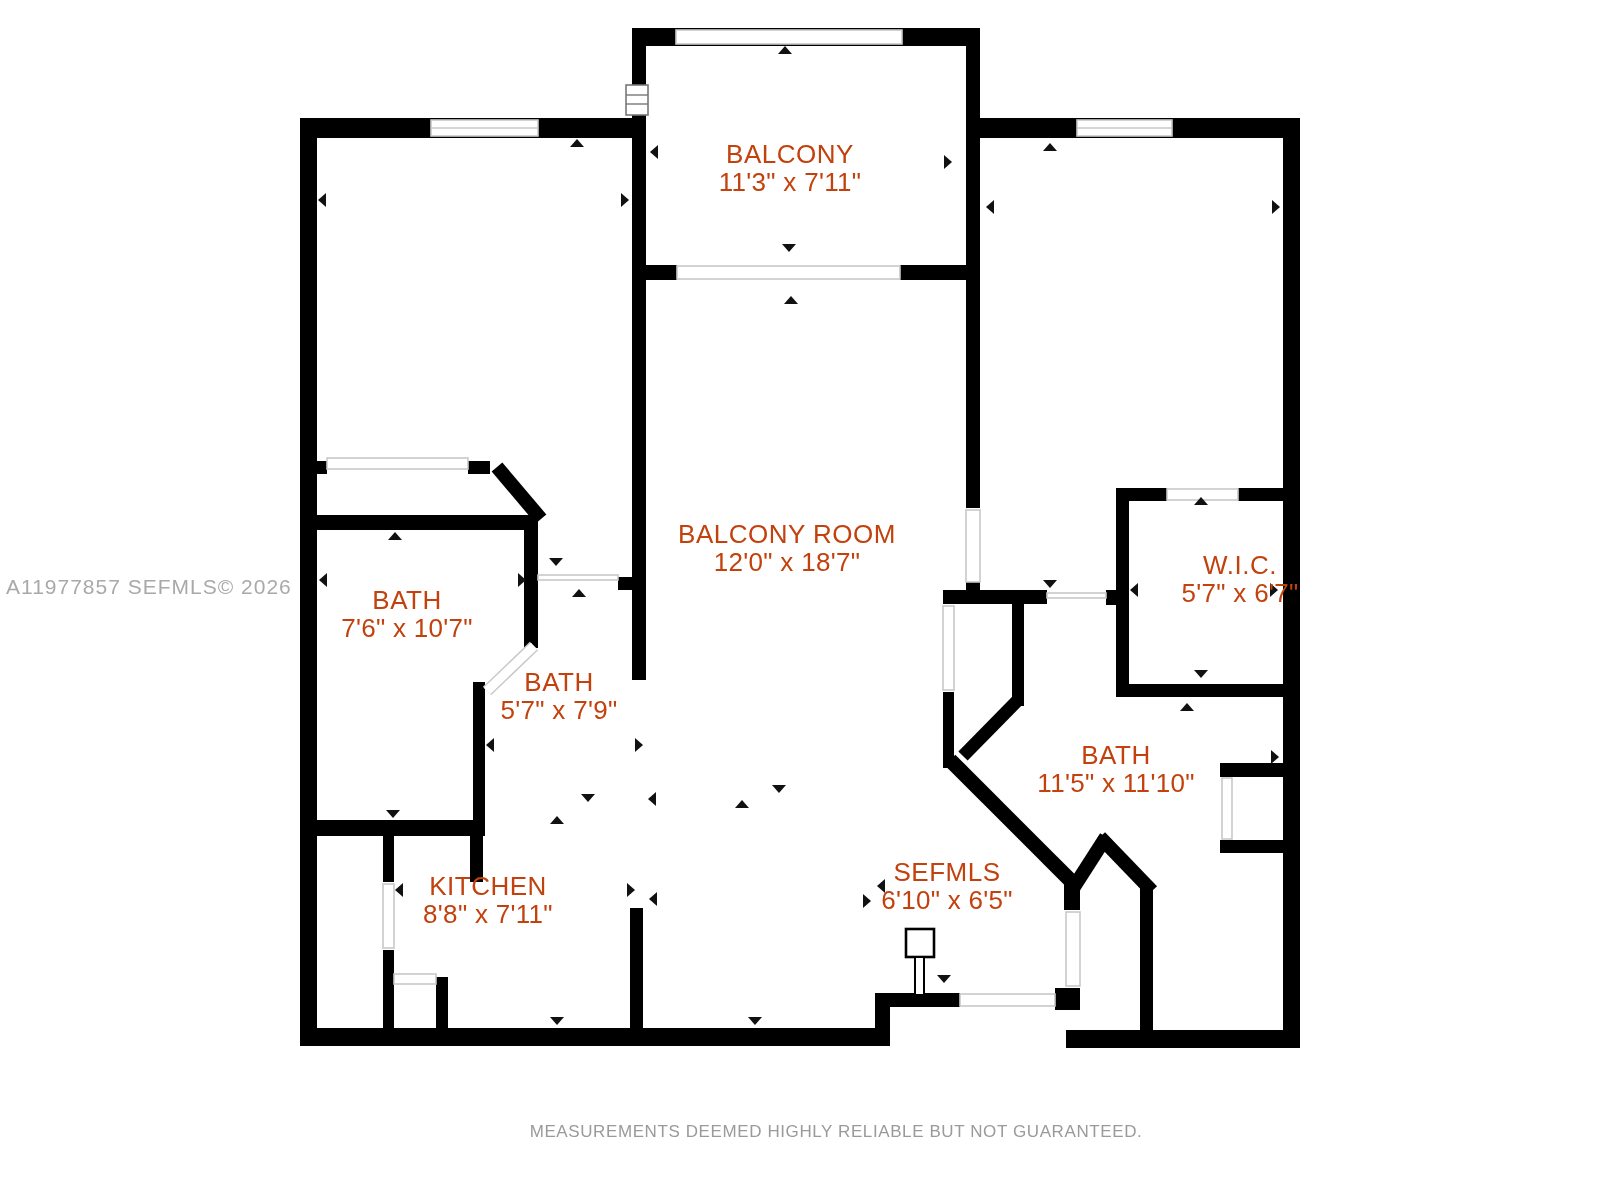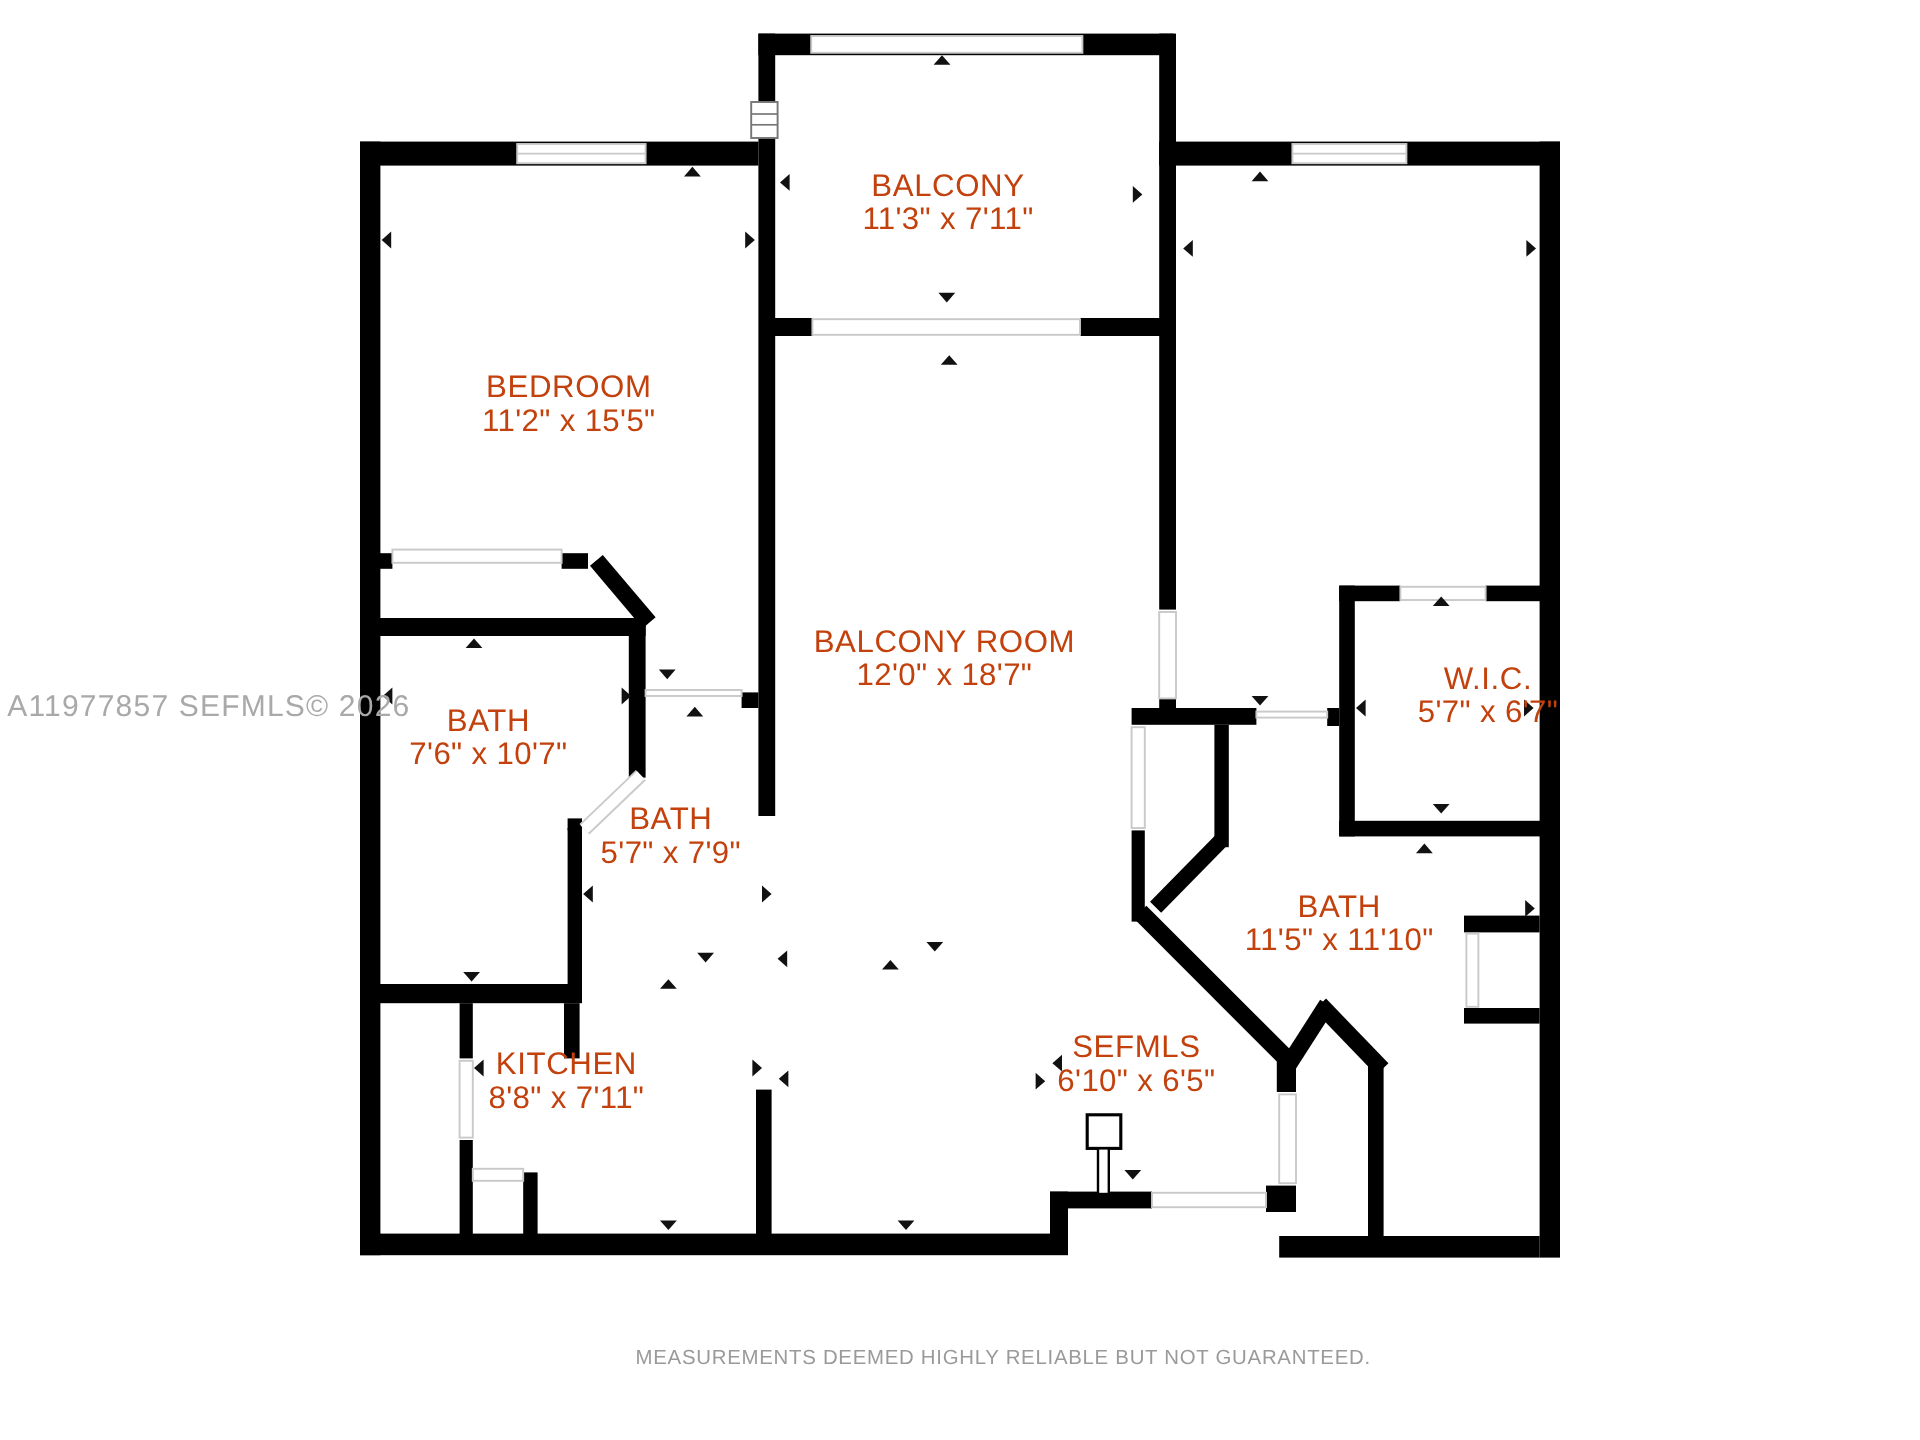--- a/index.html
+++ b/index.html
@@ -3,21 +3,21 @@
 <meta charset="utf-8">
 <style>
   html,body{margin:0;padding:0;background:#fff;}
   #stage{position:relative;width:1600px;height:1200px;background:#fff;overflow:hidden;
          font-family:"Liberation Sans", sans-serif;}
   #plan-svg{position:absolute;left:0;top:0;}
   .room-label{position:absolute;transform:translateX(-50%);text-align:center;
               color:#c2410c;white-space:nowrap;font-size:26px;line-height:28px;}
   .room-label .rn{letter-spacing:0.5px;}
   .room-label .rd{letter-spacing:0.3px;}
-  #watermark{position:absolute;left:6px;top:575px;font-size:25px;letter-spacing:1px;
+  #watermark{position:absolute;left:6px;top:575px;font-size:21px;letter-spacing:1px;
              color:#a9a9a9;white-space:nowrap;z-index:5;}
   #footer-note{position:absolute;left:0;top:1122px;width:1600px;text-align:center;
                font-size:17px;letter-spacing:0.6px;color:#9a9a9a;padding-left:36px;}
 </style>
 </head>
 <body>
 
 <div id="stage">
   <svg id="plan-svg" width="1600" height="1200" viewBox="0 0 1600 1200">
     <g id="g-walls">
@@ -141,45 +141,41 @@
         <polygon points="1043,580 1057,580 1050,588" fill="#111"></polygon>
       </g>
   </svg>
 
   <div id="watermark">A11977857  SEFMLS© 2026</div>
 
   <div class="room-label" style="left:790px;top:140px">
     <div class="rn">BALCONY</div>
     <div class="rd">11'3" x 7'11"</div>
   </div>
-  <div class="room-label" style="left:474px;top:308px">
-    <div class="rn">BEDROOM</div>
-    <div class="rd">11'2" x 15'5"</div>
-  </div>
   <div class="room-label" style="left:787px;top:520px">
     <div class="rn">BALCONY ROOM</div>
     <div class="rd">12'0" x 18'7"</div>
   </div>
   <div class="room-label" style="left:407px;top:586px">
     <div class="rn">BATH</div>
     <div class="rd">7'6" x 10'7"</div>
   </div>
   <div class="room-label" style="left:559px;top:668px">
     <div class="rn">BATH</div>
     <div class="rd">5'7" x 7'9"</div>
   </div>
   <div class="room-label" style="left:1240px;top:551px">
     <div class="rn">W.I.C.</div>
     <div class="rd">5'7" x 6'7"</div>
   </div>
   <div class="room-label" style="left:1116px;top:741px">
     <div class="rn">BATH</div>
     <div class="rd">11'5" x 11'10"</div>
   </div>
-  <div class="room-label" style="left:472px;top:872px">
+  <div class="room-label" style="left:488px;top:872px">
     <div class="rn">KITCHEN</div>
     <div class="rd">8'8" x 7'11"</div>
   </div>
   <div class="room-label" style="left:947px;top:858px">
     <div class="rn">SEFMLS</div>
     <div class="rd">6'10" x 6'5"</div>
   </div>
 
   <div id="footer-note">MEASUREMENTS DEEMED HIGHLY RELIABLE BUT NOT GUARANTEED.</div>
 </div>

